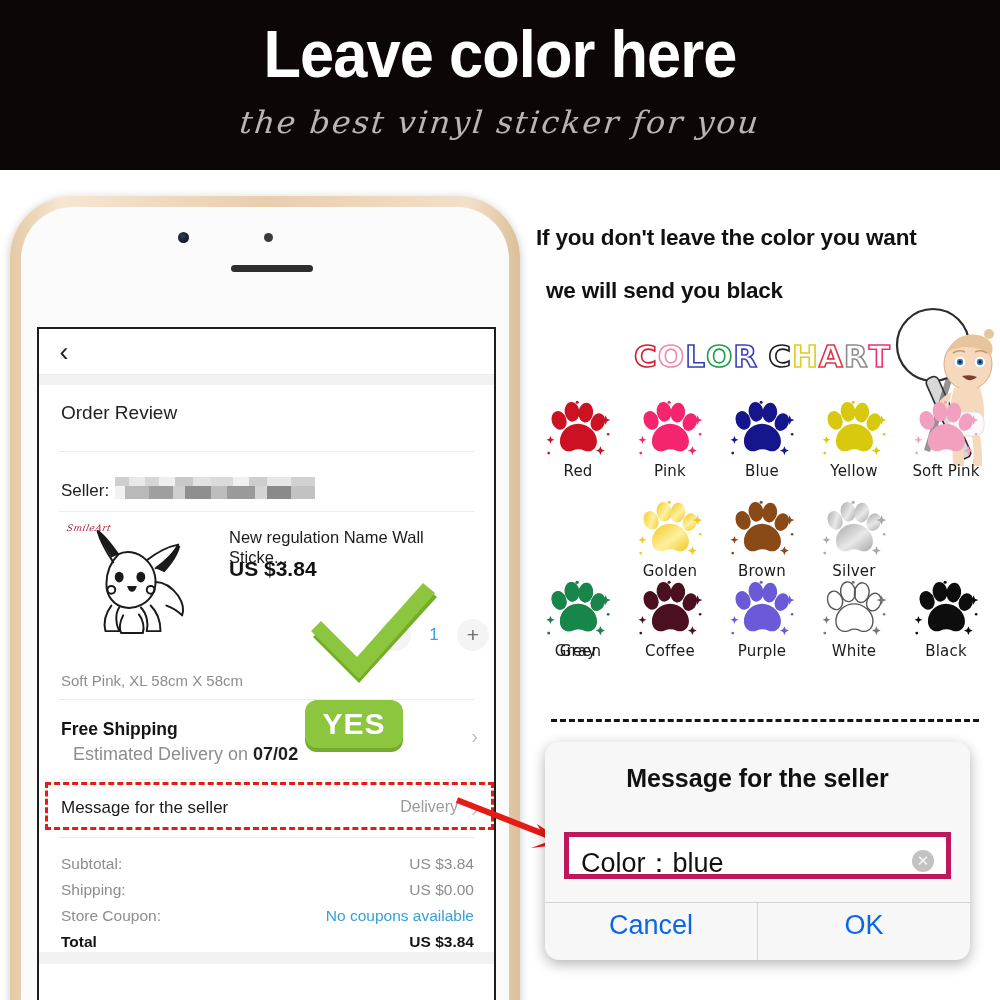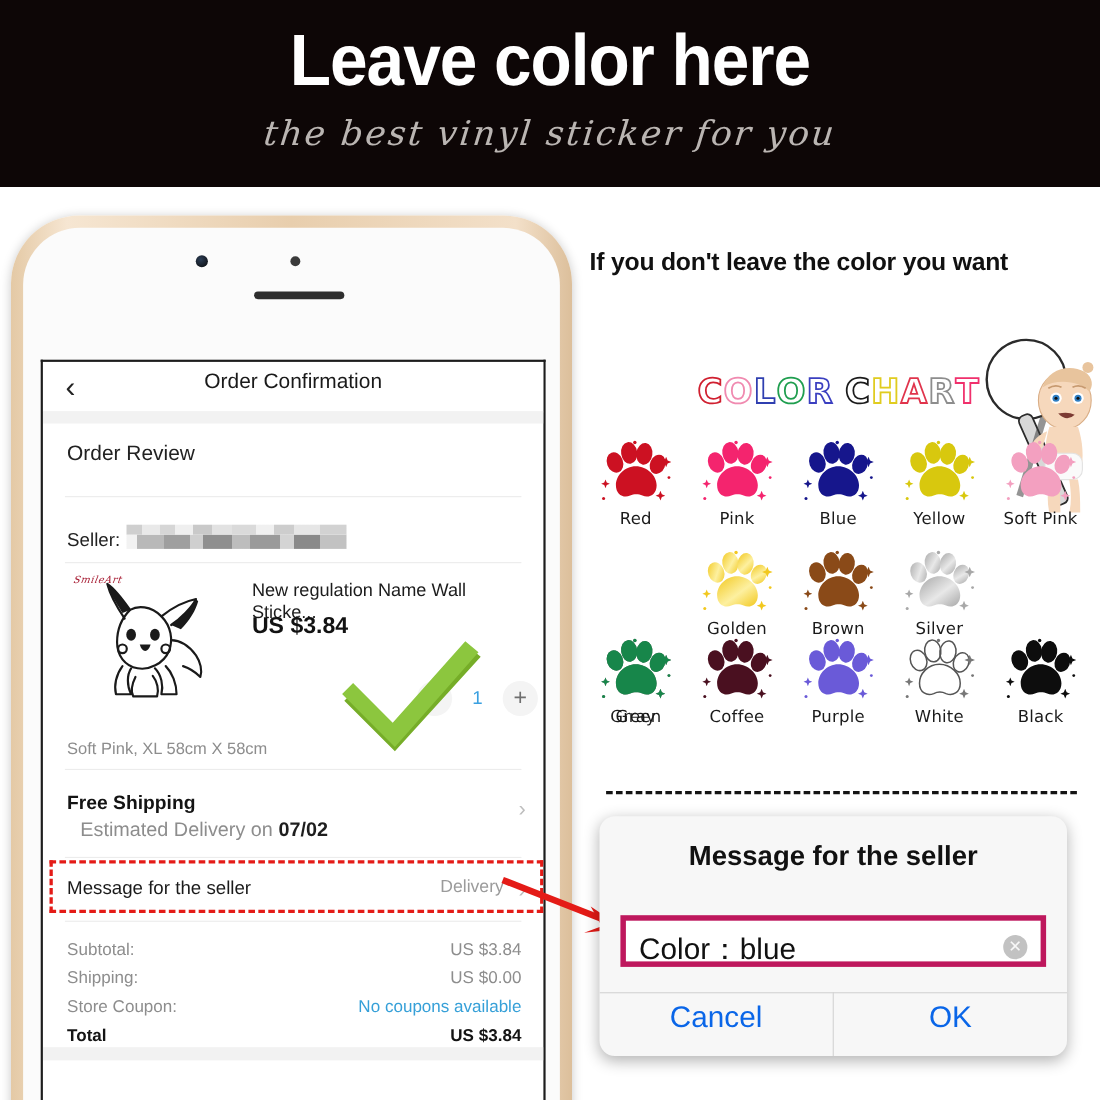--- a/index.html
+++ b/index.html
@@ -136,21 +136,20 @@
   <div class="phone">
     <div class="phone-bezel"></div>
   </div>
   <div class="cam-dot"></div>
   <div class="sensor-dot"></div>
   <div class="speaker"></div>
 
   <div class="screen">
     <div class="nav">
       <div class="nav-back">‹</div>
-      <div class="nav-title">Order Confirmation</div>
     </div>
     <div class="nav-gap"></div>
     <div class="hr" style="left:0;top:45px;width:455px;"></div>
 
     <div class="sec-title">Order Review</div>
     <div class="hr" style="left:20px;top:122px;width:415px;"></div>
 
     <div class="seller-row">
       <span>Seller:</span><span class="mosaic"></span>
     </div>
@@ -193,20 +192,21 @@
       <path d="M4 52 L14 42 L50 78 L116 4 L128 14 L52 100 Z" fill="#8cc63e"></path>
     </svg>
 
     <div class="hr" style="left:20px;top:370px;width:415px;"></div>
     <div class="ship-title">Free Shipping</div>
     <div class="ship-sub">
       <span>Estimated Delivery on</span>
       <b>07/02</b>
     </div>
     <div class="chev" style="right:16px;top:396px;">›</div>
+    <div class="yes-badge">YES</div>
 
     <div class="hr" style="left:20px;top:450px;width:415px;"></div>
     <div class="msg-row">Message for the seller</div>
     <div class="msg-optional">Delivery</div>
     <div class="chev" style="right:16px;top:469px;">›</div>
     <div class="dash-box"></div>
 
     <div class="hr" style="left:20px;top:508px;width:415px;"></div>
 
     <div class="tot" style="left:22px;top:526px;">Subtotal:</div>
@@ -214,20 +214,21 @@
     <div class="tot" style="left:22px;top:552px;">Shipping:</div>
     <div class="tot-v" style="right:20px;top:552px;">US $0.00</div>
     <div class="tot" style="left:22px;top:578px;">Store Coupon:</div>
     <div class="tot-v tot-link" style="right:20px;top:578px;">No coupons available</div>
     <div class="tot tot-strong" style="left:22px;top:604px;">Total</div>
     <div class="tot-v tot-strong" style="right:20px;top:604px;">US $3.84</div>
     <div class="screen-foot"></div>
   </div>
 
   <div class="note1">If you don't leave the color you want</div>
+  <div class="note2">we will send you black</div>
 
   <div class="cc-wrap">
       <span class="cc-l" style="-webkit-text-stroke: 1.6px rgb(208, 32, 48);">C</span>
       <span class="cc-l" style="-webkit-text-stroke: 1.6px rgb(240, 138, 176);">O</span>
       <span class="cc-l" style="-webkit-text-stroke: 1.6px rgb(47, 63, 176);">L</span>
       <span class="cc-l" style="-webkit-text-stroke: 1.6px rgb(31, 158, 79);">O</span>
       <span class="cc-l" style="-webkit-text-stroke: 1.6px rgb(59, 63, 192);">R</span>
       <span class="cc-sp"></span>
       <span class="cc-l" style="-webkit-text-stroke: 1.6px rgb(26, 26, 26);">C</span>
       <span class="cc-l" style="-webkit-text-stroke: 1.6px rgb(224, 204, 32);">H</span>

